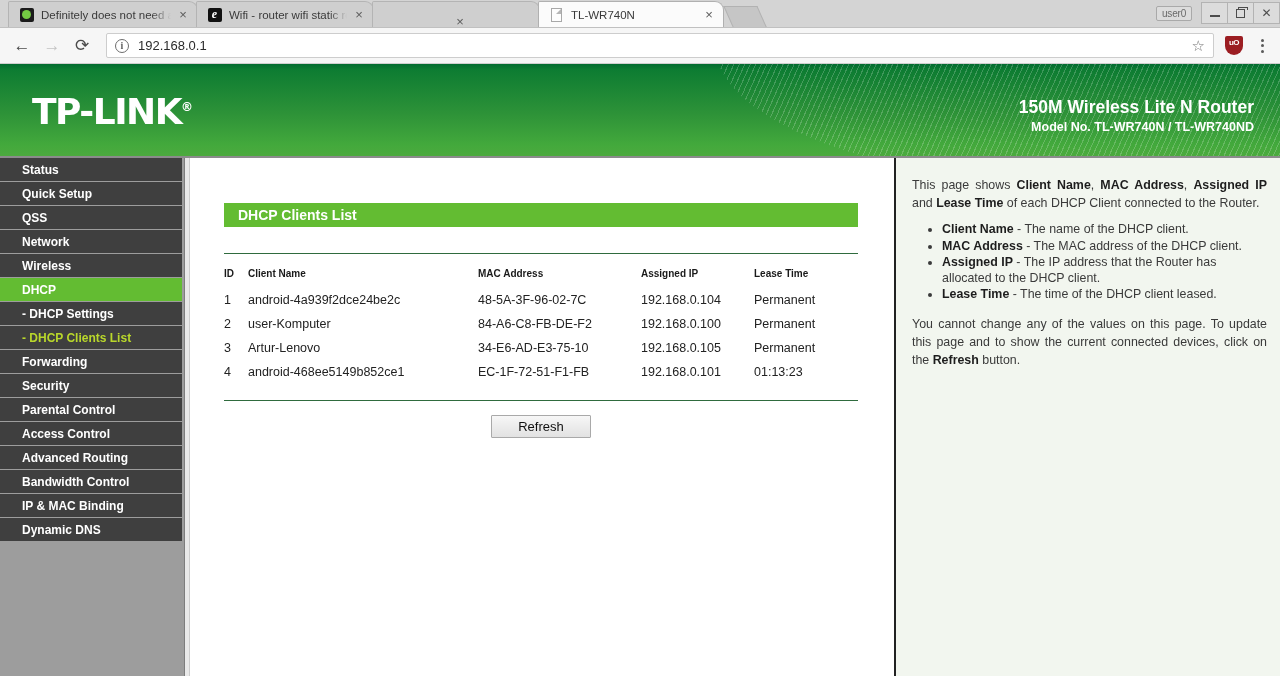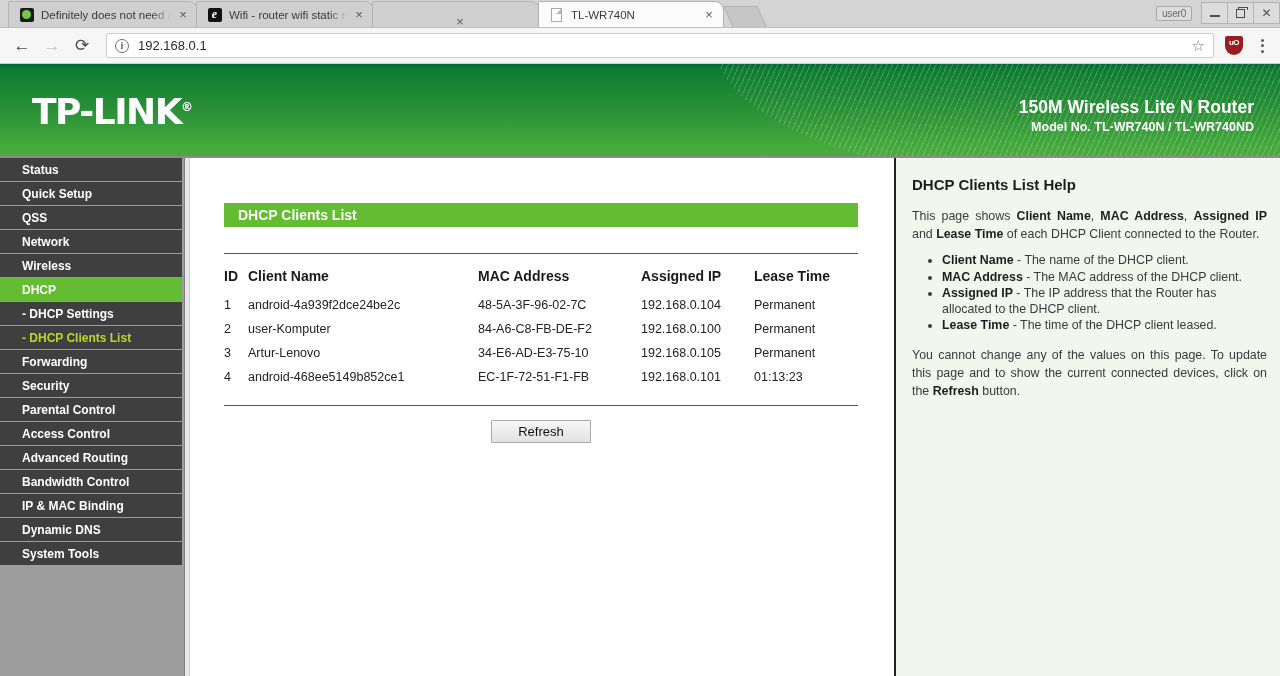--- a/index.html
+++ b/index.html
@@ -348,21 +348,21 @@
     width: 634px;
     border-collapse: collapse;
     margin-top: 10px;
     font-size: 12.5px;
     color: #1f1f1f;
   }
   table.clients th {
     text-align: left;
     font-weight: bold;
     padding: 4px 0 9px 0;
-    font-size: 14px;
+    font-size: 10px;
     color: #1a1a1a;
   }
   table.clients td {
     padding: 5px 0;
     font-size: 12.5px;
     color: #222;
   }
   th.c-id, td.c-id { width: 24px; }
   th.c-name, td.c-name { width: 230px; }
   th.c-mac, td.c-mac { width: 163px; }
@@ -509,21 +509,20 @@
         <div class="menu-item sub">- DHCP Settings</div>
         <div class="menu-item sub current">- DHCP Clients List</div>
         <div class="menu-item">Forwarding</div>
         <div class="menu-item">Security</div>
         <div class="menu-item">Parental Control</div>
         <div class="menu-item">Access Control</div>
         <div class="menu-item">Advanced Routing</div>
         <div class="menu-item">Bandwidth Control</div>
         <div class="menu-item">IP &amp; MAC Binding</div>
         <div class="menu-item">Dynamic DNS</div>
-        <div class="menu-item">System Tools</div>
         <div class="menu-tail"></div>
       </div>
 
       <div class="gutter"></div>
 
       <div class="content">
         <div class="content-inner">
           <div class="section-bar">DHCP Clients List</div>
           <div class="hrule"></div>
 
@@ -570,21 +569,20 @@
           </table>
 
           <div class="table-foot"></div>
           <div class="btn-row">
             <button class="btn">Refresh</button>
           </div>
         </div>
       </div>
 
       <div class="help">
-        <h2>DHCP Clients List Help</h2>
         <p>
           <span>This page shows </span><b>Client Name</b><span>, </span><b>MAC Address</b><span>, </span><b>Assigned IP</b><span> and </span><b>Lease Time</b><span> of each DHCP Client connected to the Router.</span>
         </p>
         <ul>
           <li><b>Client Name</b><span> - The name of the DHCP client.</span></li>
           <li><b>MAC Address</b><span> - The MAC address of the DHCP client.</span></li>
           <li><b>Assigned IP</b><span> - The IP address that the Router has allocated to the DHCP client.</span></li>
           <li><b>Lease Time</b><span> - The time of the DHCP client leased.</span></li>
         </ul>
         <p>

